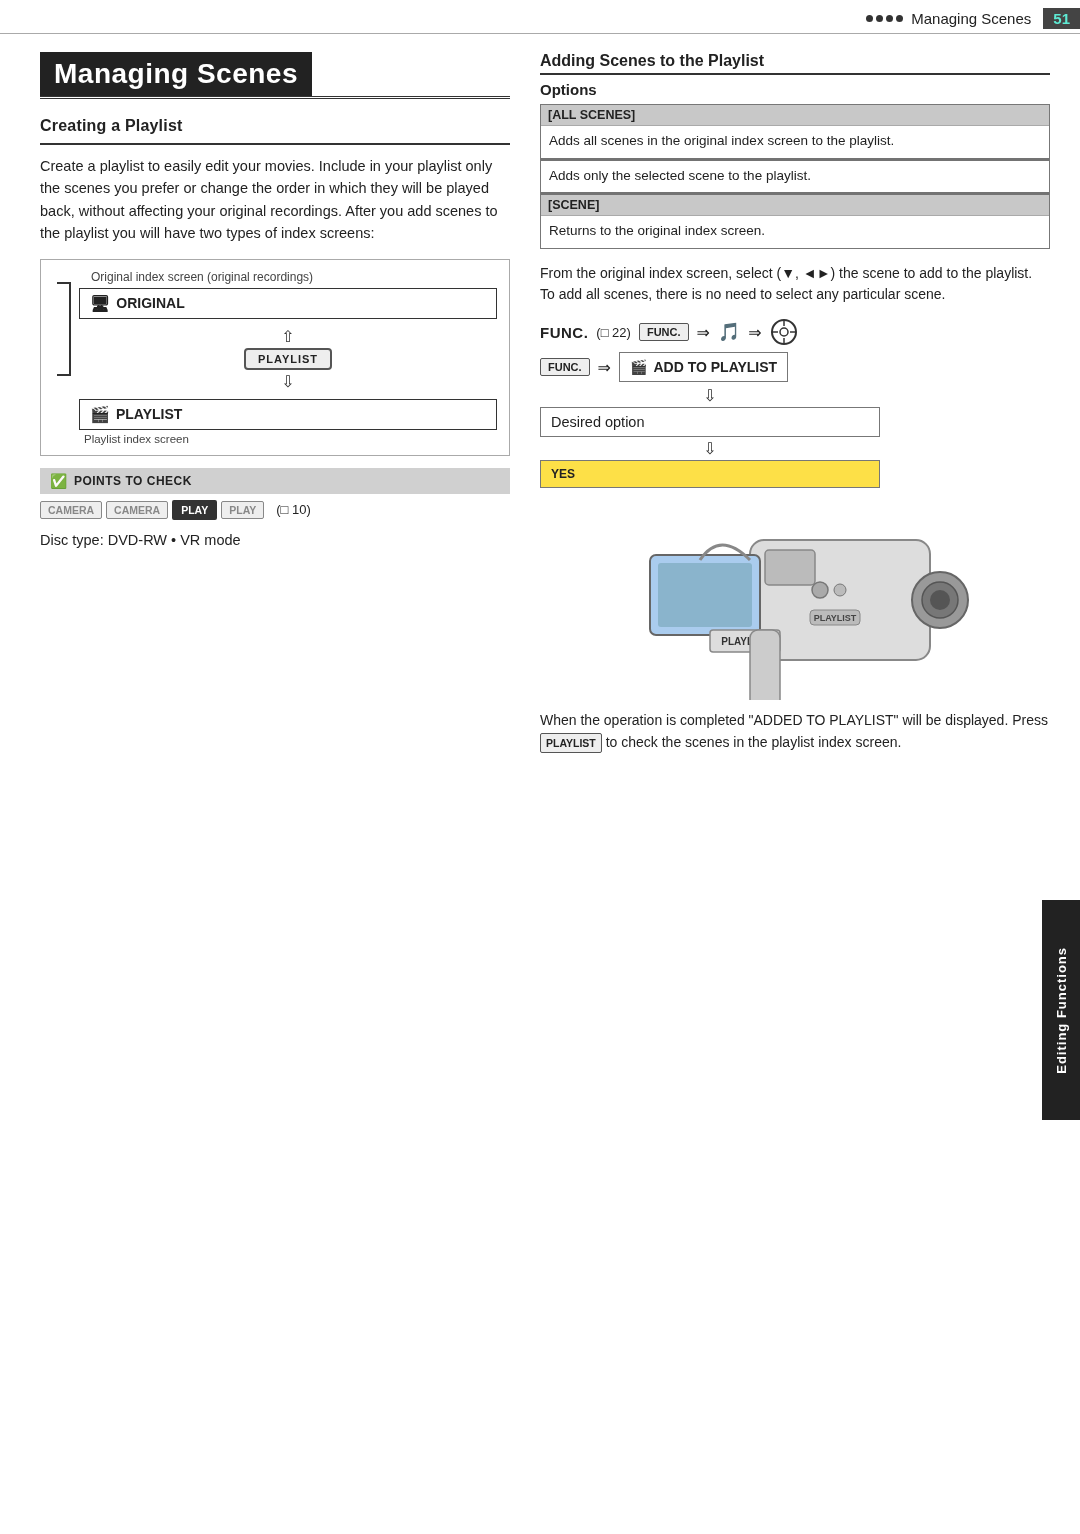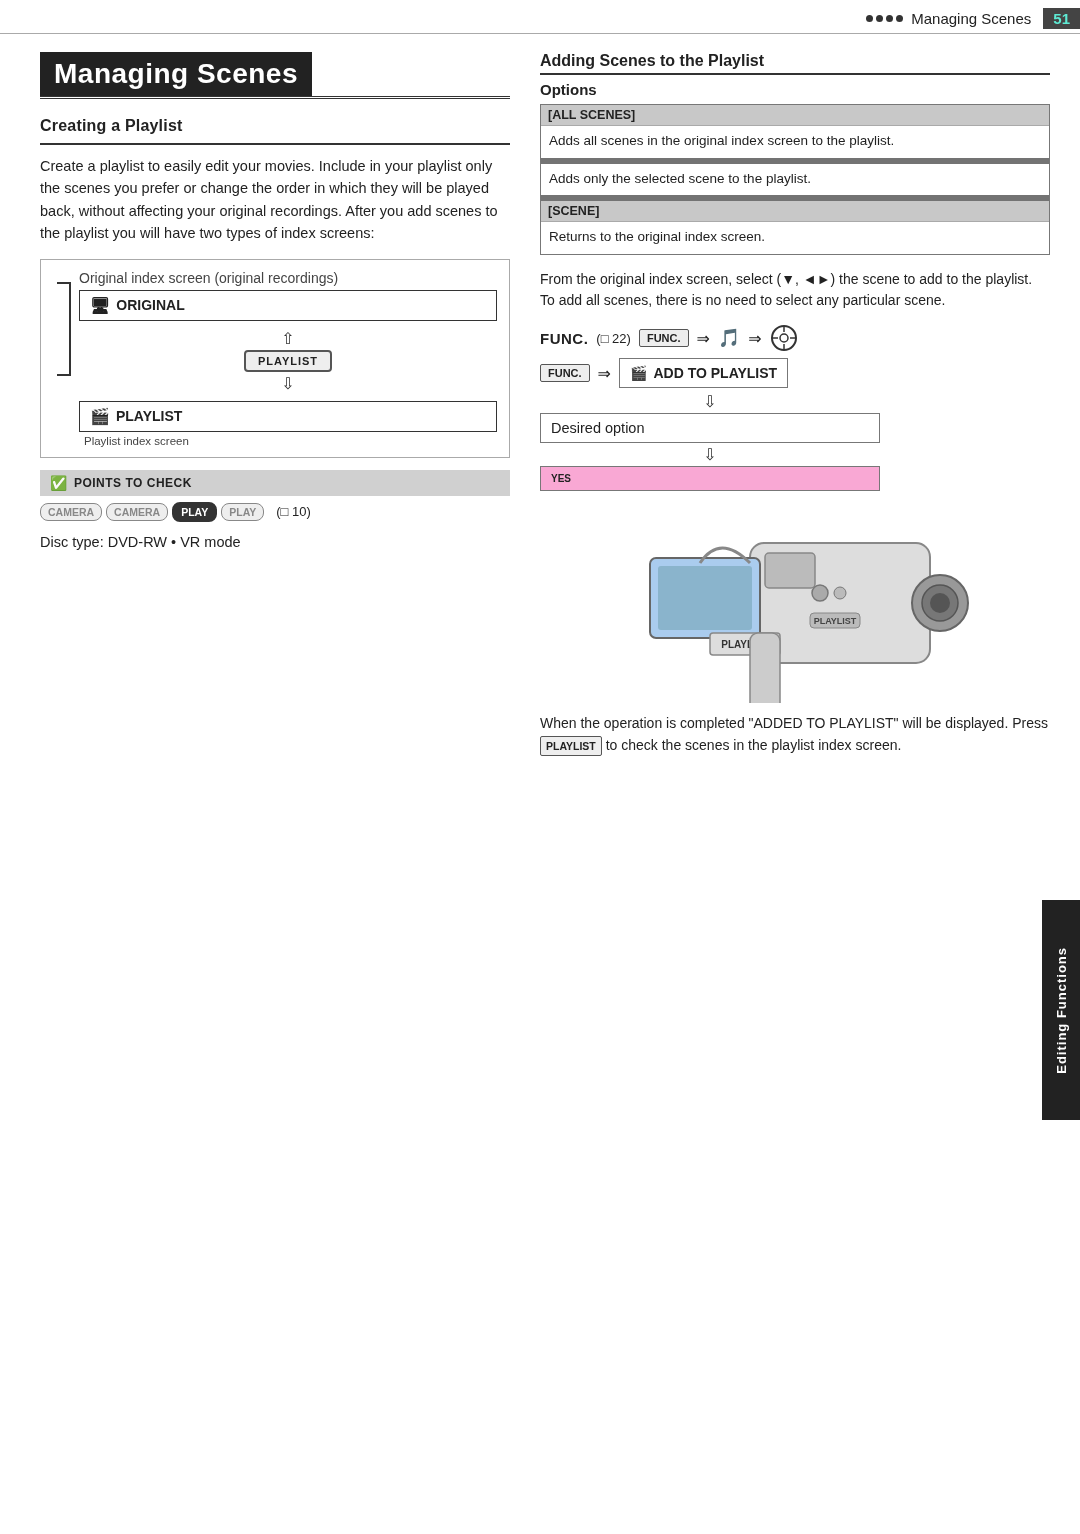--- a/index.html
+++ b/index.html
@@ -119,23 +119,24 @@
 
     
     .diagram-area {
       border: 1px solid #aaa;
       margin-bottom: 12px;
       position: relative;
       background: #fff;
       padding: 10px 12px 10px 12px;
     }
     .diagram-label-small {
-      font-size: 14px;
+      font-size: 12px;
       color: #444;
       margin-bottom: 4px;
+      margin-left: 12px;
     }
     .original-box {
       border: 1.5px solid #333;
       padding: 5px 10px;
       display: flex;
       align-items: center;
       gap: 6px;
       margin-bottom: 8px;
       background: #fff;
       font-size: 14px;
@@ -205,21 +206,21 @@
       margin-bottom: 12px;
       flex-wrap: wrap;
     }
     .mode-btn {
       border: 1.5px solid #888;
       font-size: 10.5px;
       padding: 2px 7px;
       font-weight: bold;
       color: #888;
       background: #eee;
-      border-radius: 8px;
+      border-radius: 2px;
     }
     .mode-btn.active {
       border: 2px solid #333;
       color: #fff;
       background: #333;
     }
     .mode-ref {
       font-size: 13px;
       margin-left: 8px;
     }
@@ -247,21 +248,21 @@
       font-weight: 900;
       margin-bottom: 6px;
     }
 
     .options-table {
       border: 1px solid #777;
       margin-bottom: 14px;
       width: 100%;
     }
     .option-row {
-      border-bottom: 6px solid #737373;
+      border-bottom: 3px solid #737373;
     }
     .option-row:last-child { border-bottom: none; }
     .option-tag {
       background: #c8c8c8;
       font-size: 12.5px;
       font-weight: bold;
       padding: 3px 7px;
       border-bottom: 1px solid #aaa;
       display: block;
     }
@@ -323,23 +324,23 @@
     }
     .flow-desired {
       border: 1px solid #777;
       padding: 6px 10px;
       font-size: 14.5px;
       background: #fff;
     }
     .flow-yes {
       border: 1px solid #777;
       padding: 6px 10px;
-      font-size: 10px;
-      font-weight: bold;
-      background: #f9a8d4;
+      font-size: 12px;
+      font-weight: bold;
+      background: #fde047;
       margin-bottom: 12px;
     }
 
     .bottom-text {
       font-size: 14px;
       line-height: 1.55;
       margin-top: 8px;
     }
     .inline-btn {
       border: 1.5px solid #555;

